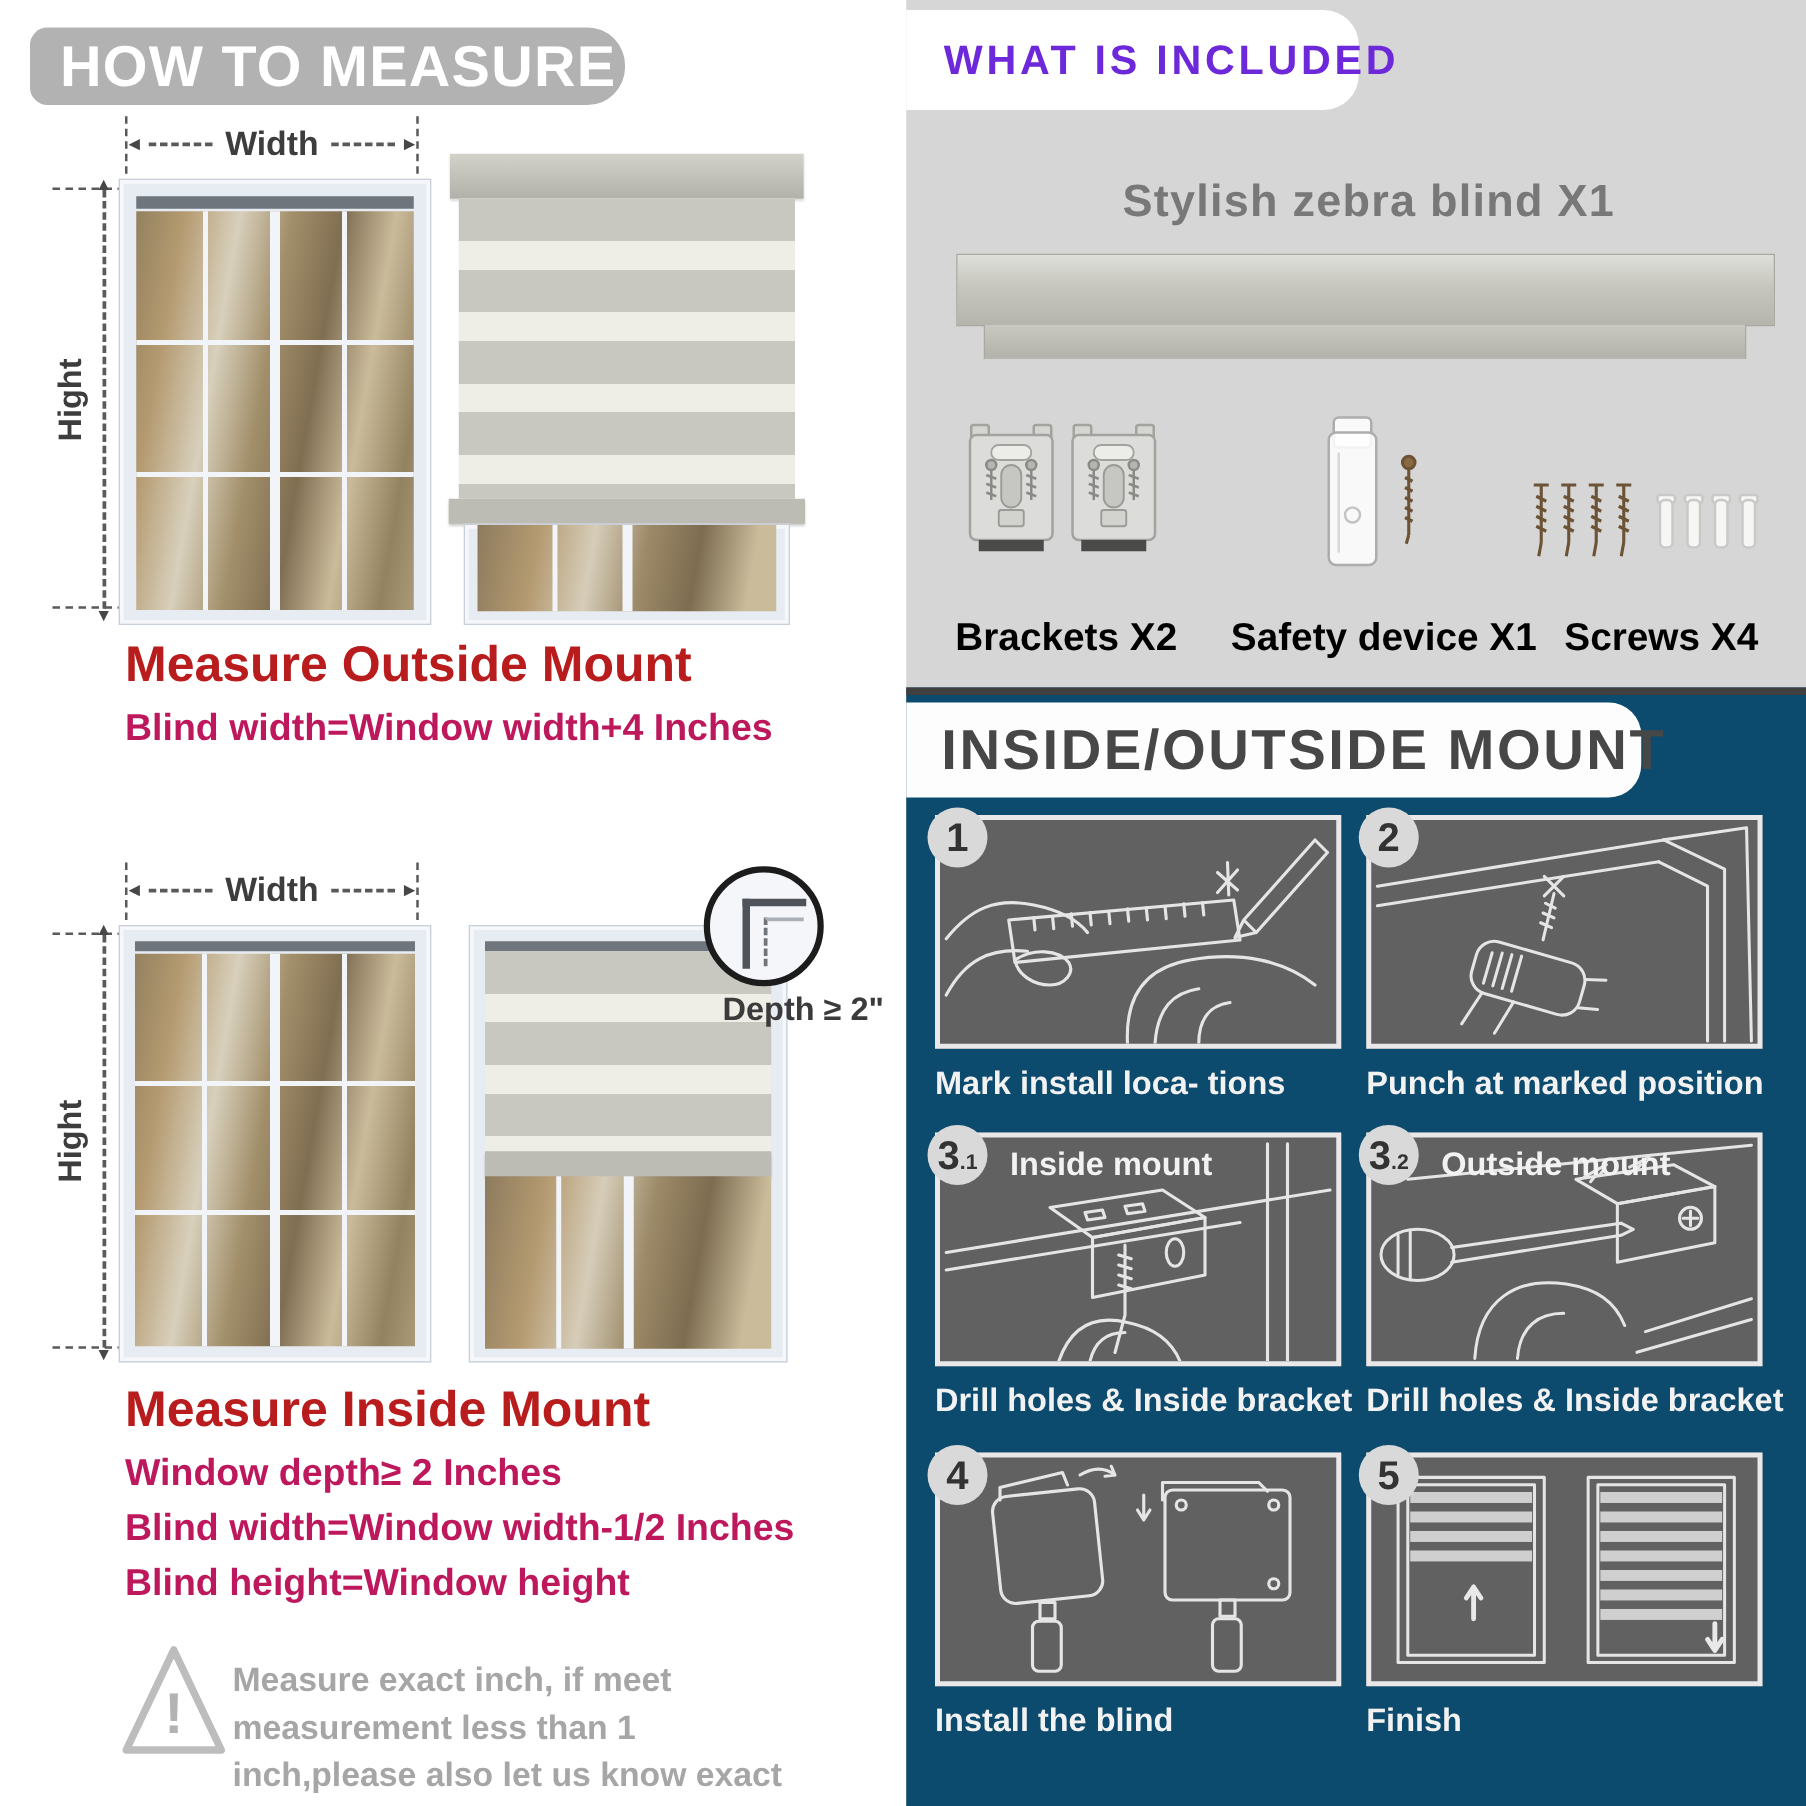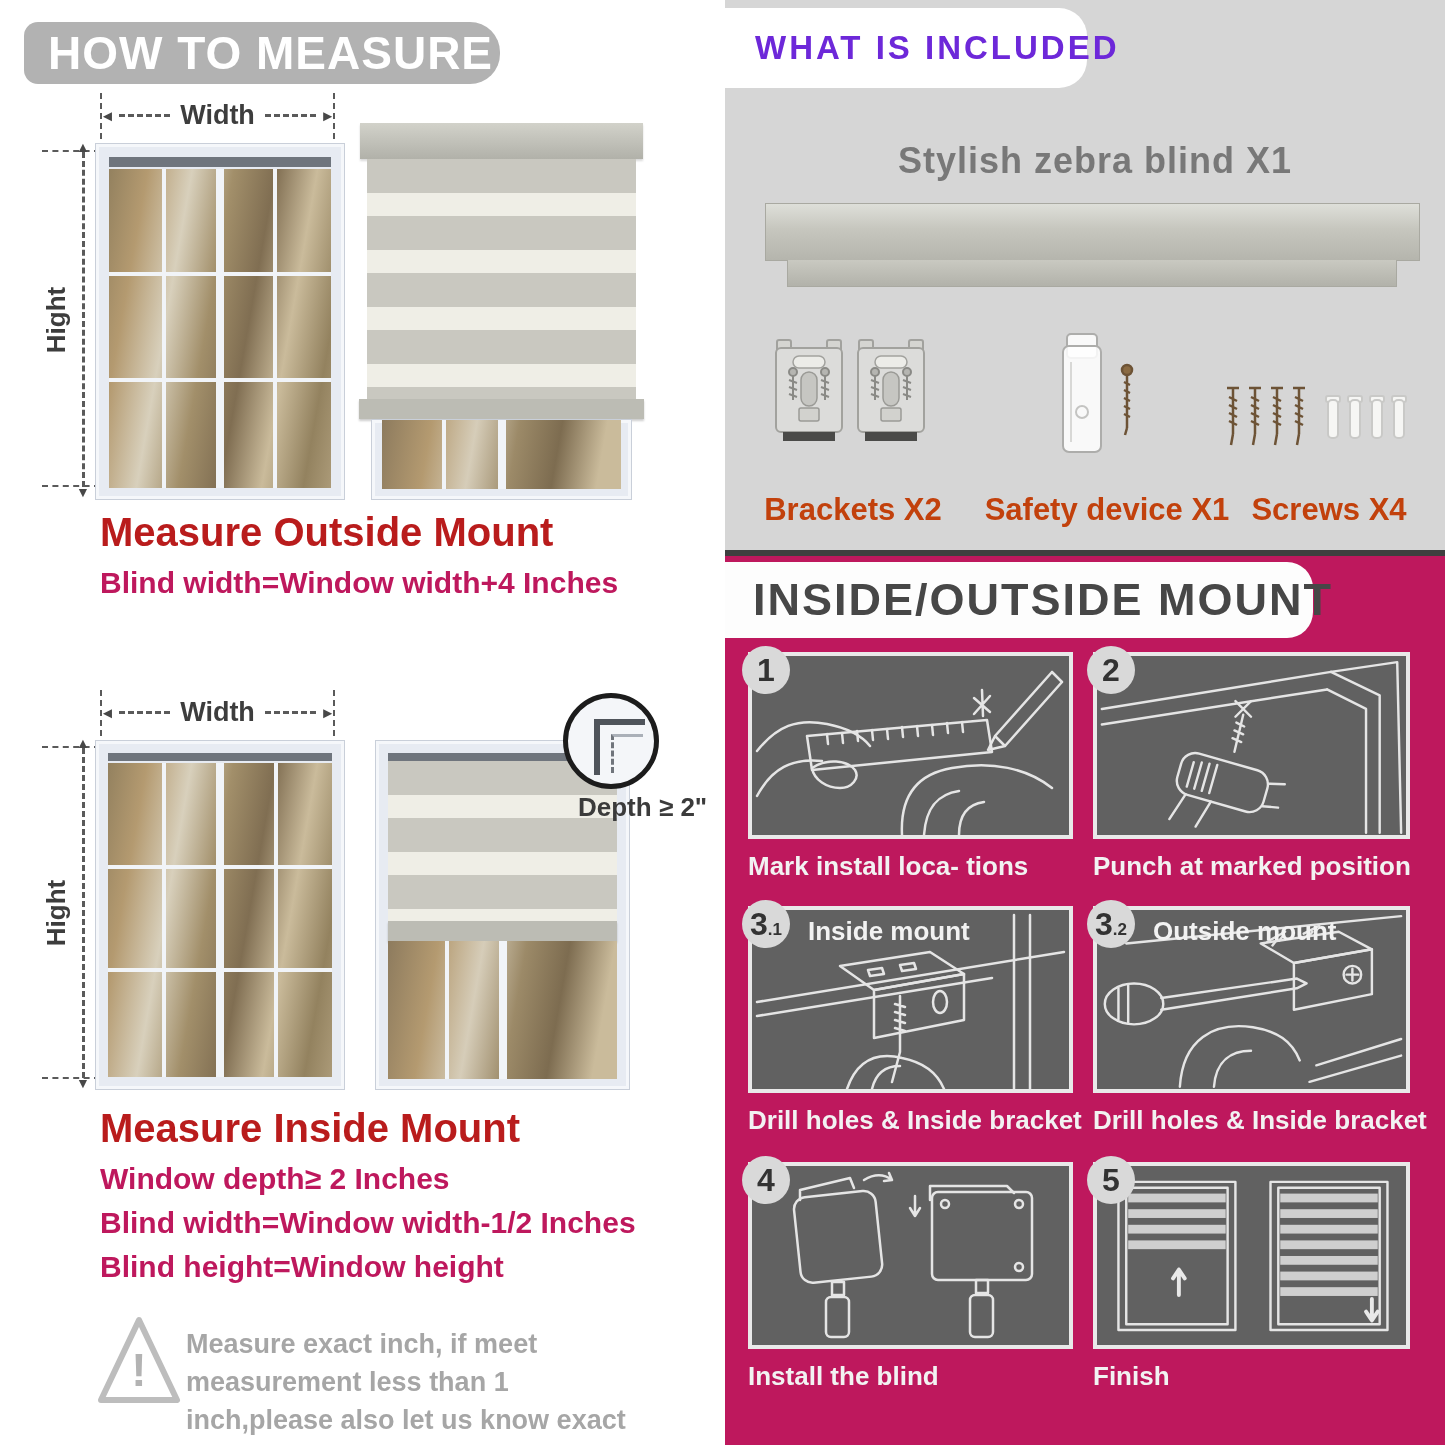--- a/index.html
+++ b/index.html
@@ -59,23 +59,23 @@
 
   
   .right-col{left:725px;top:0;width:720px;height:1445px;background:#d6d6d6;}
   .inc-header{left:0;top:8px;width:332px;height:80px;background:#ffffff;border-radius:0 28px 28px 0;
     color:#6d28d9;font-size:33px;font-weight:bold;line-height:80px;padding-left:30px;letter-spacing:3px;white-space:nowrap;}
   .inc-title{left:60px;width:620px;top:140px;text-align:center;font-size:36px;font-weight:bold;color:#787878;letter-spacing:1px;}
   .hr-top{left:0;top:0;width:655px;height:58px;border:1px solid #a9a9a1;box-sizing:border-box;
     background:linear-gradient(180deg,#dedfd9 0%,#c6c6be 45%,#b5b5ad 100%);}
   .hr-bot{left:22px;top:57px;width:610px;height:27px;border:1px solid #a9a9a1;border-top:none;box-sizing:border-box;
     background:linear-gradient(180deg,#c9c9c1,#b2b2aa);}
-  .item-label{top:492px;text-align:center;font-size:31px;font-weight:bold;color:#c2410c;white-space:nowrap;}
-
-  .mount-sec{left:0;top:550px;width:720px;height:895px;background:#be185d;border-top:6px solid #3f3f3f;box-sizing:border-box;}
+  .item-label{top:492px;text-align:center;font-size:31px;font-weight:bold;color:#000000;white-space:nowrap;}
+
+  .mount-sec{left:0;top:550px;width:720px;height:895px;background:#0c4a6e;border-top:6px solid #3f3f3f;box-sizing:border-box;}
   .mnt-header{left:0;top:6px;width:560px;height:76px;background:#fdfdfd;border-radius:0 26px 26px 0;
     color:#474747;font-size:45px;font-weight:bold;line-height:76px;padding-left:28px;letter-spacing:2px;white-space:nowrap;}
 
   .step{position:absolute;width:325px;}
   .panel{position:relative;height:187px;border:4px solid #e9e9e9;background:#616161;box-sizing:border-box;overflow:hidden;}
   .panel svg{position:absolute;left:0;top:0;width:100%;height:100%;}
   .badge{position:absolute;left:-6px;top:-6px;width:48px;height:48px;border-radius:50%;background:#d9d9d9;
     color:#333333;text-align:center;line-height:48px;font-weight:bold;z-index:3;}
   .badge .num{font-size:32px;}
   .badge .sub{font-size:17px;}

